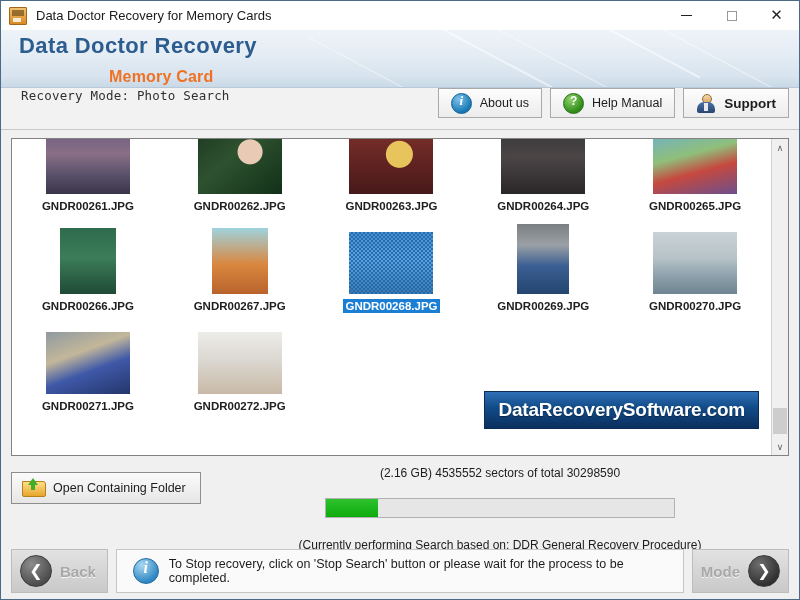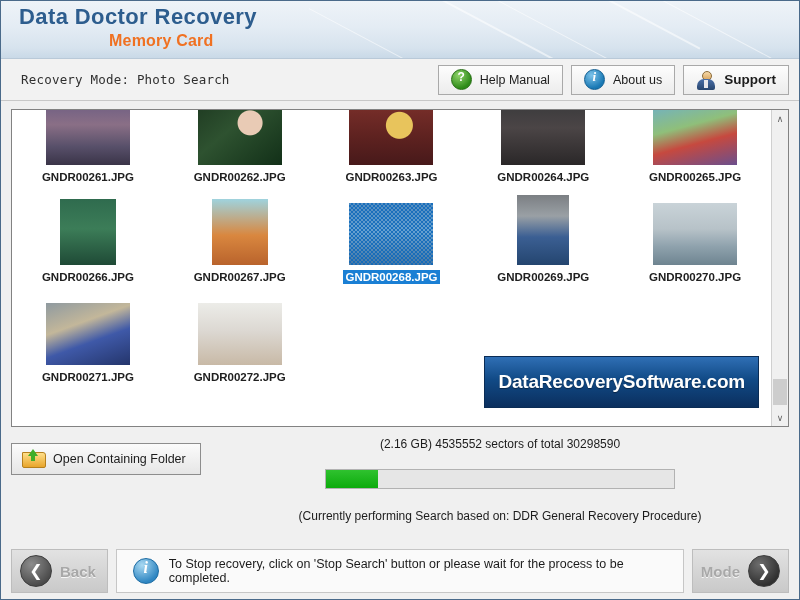--- a/index.html
+++ b/index.html
@@ -55,28 +55,28 @@
   .s1{width:260px;height:2px;left:330px;top:8px;}
   .s2{width:300px;height:1px;left:390px;top:22px;}
   .s3{width:190px;height:2px;left:520px;top:2px;}
   .s4{width:240px;height:1px;left:600px;top:30px;}
   .s5{width:140px;height:1px;left:300px;top:40px;}
   .brand1{
     position:absolute;left:18px;top:3px;font-size:22px;font-weight:bold;
     color:#2d5d8e;letter-spacing:.4px;
   }
   .brand2{
-    position:absolute;left:108px;top:31px;font-size:16px;font-weight:bold;
+    position:absolute;left:108px;top:38px;font-size:16px;font-weight:bold;
     color:#f07122;letter-spacing:.2px;
   }
 
   
   .modebar{
     height:42px;flex:0 0 auto;background:#f2f2f2;
-    border-bottom:1px solid #c8c8c8;display:flex;align-items:center;
+    border-bottom:1px solid #c8c8c8;display:flex;align-items:flex-start;
     padding:0 10px;box-sizing:border-box;
   }
   .mode-text{
     font-family:"DejaVu Sans Mono","Liberation Mono",monospace;
     font-size:12.5px;color:#303030;margin-left:10px;letter-spacing:.2px;
   }
   .top-buttons{margin-left:auto;display:flex;gap:8px;align-items:center;}
   .tbtn{
     height:30px;background:linear-gradient(180deg,#fdfdfd,#ececec);
     border:1px solid #a9a9a9;display:flex;align-items:center;gap:8px;
@@ -169,24 +169,24 @@
       radial-gradient(circle at 40% 35%,#2a4f7a 0 8px,transparent 9px);}
   .p8{background:linear-gradient(180deg,#3f6f9e 0%,#5e8fb8 45%,#2d4f73 100%);}
   .p9{background:linear-gradient(180deg,#7b7f83 0%,#9aa0a5 30%,#3b5f93 60%,#24456f 100%);}
   .p10{background:linear-gradient(180deg,#c9d3d8 0%,#b7c2c8 42%,#8fa2ad 70%,#6e8490 100%),
        radial-gradient(circle at 50% 30%,#e6cfbb 0 8px,transparent 9px);}
   .p11{background:linear-gradient(160deg,#8f9aa0 0%,#c3b79a 35%,#3f59a8 60%,#24356b 100%);}
   .p12{background:linear-gradient(180deg,#ecece8 0%,#dcd8d2 45%,#c8b9a6 100%),
        radial-gradient(circle at 50% 50%,#3a3a3c 0 10px,transparent 11px);}
 
   .watermark{
-    position:absolute;right:12px;bottom:18px;
+    position:absolute;right:12px;bottom:26px;
     background:linear-gradient(180deg,#2f6fb5 0%,#114a86 45%,#0b2f5e 100%);
     border:1px solid #0a2c55;
-    padding:14px 13px;box-sizing:border-box;
+    padding:7px 13px;box-sizing:border-box;
   }
   .watermark span{
     color:#fff;font-size:19px;font-weight:bold;letter-spacing:-.2px;
     text-shadow:0 1px 1px rgba(0,0,0,.4);white-space:nowrap;
   }
 
   
   .vscroll{
     flex:0 0 17px;background:#f0f0f0;border-left:1px solid #d0d0d0;
     display:flex;flex-direction:column;box-sizing:border-box;
@@ -294,41 +294,56 @@
     color:#fff;font-size:16px;font-weight:bold;font-style:italic;
     font-family:"Liberation Serif",serif;
   }
   .msgbox .txt{font-size:12.5px;color:#1c1c1c;}
 </style>
 </head>
 <body>
 
 <div class="window">
 
+  <div class="titlebar">
+    <div class="app-icon"></div>
+    <div class="title-text">Data Doctor Recovery for Memory Cards</div>
+    <div class="win-controls">
+      <div class="win-btn">
+          <i class="glyph-min"></i>
+        </div>
+      <div class="win-btn">
+          <i class="glyph-max"></i>
+        </div>
+      <div class="win-btn">
+          <i class="glyph-close">✕</i>
+        </div>
+    </div>
+  </div>
 
   <div class="header">
     <div class="streak s1"></div>
     <div class="streak s2"></div>
     <div class="streak s3"></div>
     <div class="streak s4"></div>
     <div class="streak s5"></div>
     <div class="brand1">Data Doctor Recovery</div>
     <div class="brand2">Memory Card</div>
   </div>
 
   <div class="modebar">
     <div class="mode-text">Recovery Mode: Photo Search</div>
     <div class="top-buttons">
       <div class="tbtn">
+        <span class="ic ic-info"></span>
+        <span class="lbl">About us</span>
+      </div>
+      <div class="tbtn">
         <span class="ic ic-help"></span>
         <span class="lbl">Help Manual</span>
-      </div>
-      <div class="tbtn">
-        <span class="ic ic-info"></span>
-        <span class="lbl">About us</span>
       </div>
       <div class="tbtn support">
         <span class="ic ic-support">
           <i class="head"></i>
             <i class="body"></i>
             <i class="tie"></i>
         </span>
         <span class="lbl">Support</span>
       </div>
     </div>

